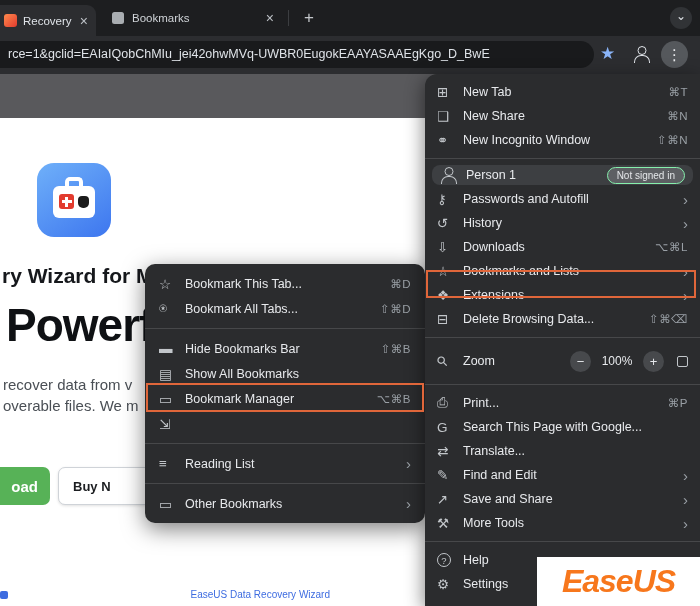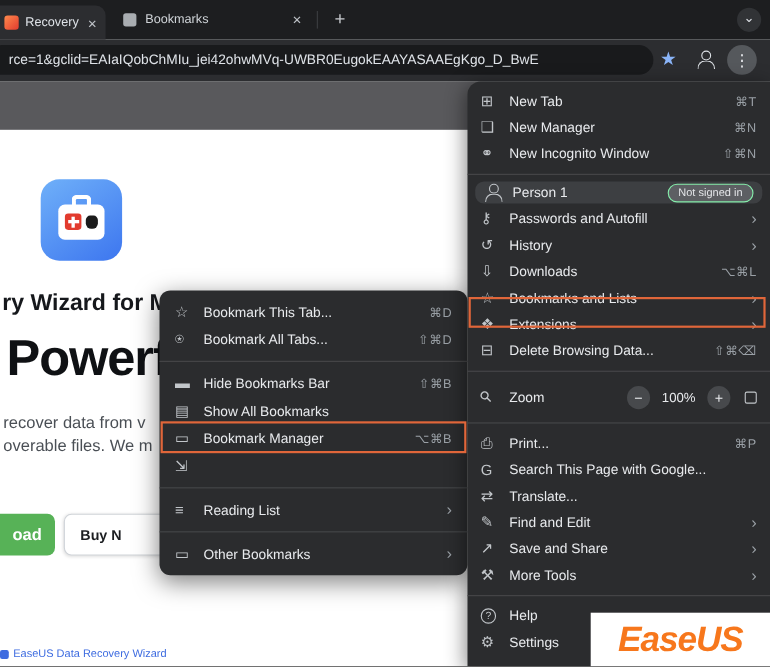--- a/index.html
+++ b/index.html
@@ -41,21 +41,21 @@
   .kit-cross::before{content:"";position:absolute;left:6px;top:2.5px;width:3px;height:10px;background:#fff}
   .kit-cross::after{content:"";position:absolute;left:2.5px;top:6px;width:10px;height:3px;background:#fff}
   .kit-apple{position:absolute;right:6px;top:10px;width:11px;height:12px;background:#1b1b1b;border-radius:4px 4px 5px 5px}
   .page-title{position:absolute;left:2px;top:264px;font-size:21px;font-weight:700;color:#16181c;z-index:1;white-space:nowrap}
   .page-headline{position:absolute;left:6px;top:298px;font-size:46px;font-weight:800;letter-spacing:-1px;color:#0f1114;z-index:1;white-space:nowrap}
   .page-body1,.page-body2{position:absolute;left:3px;font-size:15px;color:#4a4f55;z-index:1;white-space:nowrap}
   .page-body1{top:376px}
   .page-body2{top:397px}
   .btn-download{position:absolute;left:-34px;top:467px;width:84px;height:38px;border-radius:7px;background:#57b257;color:#fff;font-weight:700;font-size:15px;display:flex;align-items:center;justify-content:flex-end;padding-right:12px;z-index:1}
   .btn-buy{position:absolute;left:58px;top:467px;width:106px;height:38px;border-radius:7px;background:#fff;border:1.5px solid #cfd3d8;box-shadow:0 1px 3px rgba(0,0,0,.12);font-weight:700;font-size:13px;color:#1c1e21;display:flex;align-items:center;padding-left:14px;z-index:1}
-  .page-footer{position:absolute;left:0;top:589px;width:330px;display:flex;align-items:center;justify-content:flex-start;gap:4px;font-size:10px;color:#3e6ce0;z-index:1}
+  .page-footer{position:absolute;left:0;top:589px;width:330px;display:flex;align-items:center;justify-content:space-between;gap:4px;font-size:10px;color:#3e6ce0;z-index:1}
   .footer-ico{width:8px;height:8px;background:#3e6ce0;border-radius:2px;flex:none}
 
   
   .menu-panel{position:absolute;left:425px;top:74px;width:275px;height:532px;background:#2b2c2e;border-radius:12px 0 0 0;z-index:30;padding-top:6px;box-shadow:-2px 4px 18px rgba(0,0,0,.45)}
   .sub-panel{position:absolute;left:145px;top:264px;width:280px;height:259px;background:#2b2c2e;border-radius:10px;z-index:20;padding-top:7px;box-shadow:0 6px 22px rgba(0,0,0,.5)}
   .mrow{display:flex;align-items:center;height:24px;padding:0 12px}
   .sub-panel .mrow{height:25px;padding:0 14px}
   .ic{width:26px;flex:none;font-size:13.5px;color:#c2c6ca;display:flex;align-items:center;justify-content:flex-start}
   .lbl{flex:1;font-size:12.5px;color:#e8eaed;white-space:nowrap;overflow:hidden}
   .trail{flex:none;font-size:11.5px;color:#9aa0a6;margin-left:8px;letter-spacing:.5px}
@@ -172,21 +172,21 @@
   </div>
 
   <div class="menu-panel" data-name="chrome-main-menu">
     <div class="mrow" data-name="menu-item-new-tab">
       <span class="ic" data-name="new-tab-icon">⊞</span>
       <span class="lbl" data-name="menu-item-label">New Tab</span>
       <span class="trail sc" data-name="menu-shortcut">⌘T</span>
     </div>
     <div class="mrow" data-name="menu-item-new-window">
       <span class="ic" data-name="new-window-icon">❑</span>
-      <span class="lbl" data-name="menu-item-label">New Manager</span>
+      <span class="lbl" data-name="menu-item-label">New Share</span>
       <span class="trail sc" data-name="menu-shortcut">⌘N</span>
     </div>
     <div class="mrow" data-name="menu-item-new-incognito-window">
       <span class="ic" data-name="incognito-icon">⚭</span>
       <span class="lbl" data-name="menu-item-label">New Incognito Window</span>
       <span class="trail sc" data-name="menu-shortcut">⇧⌘N</span>
     </div>
     <div class="msep" data-name="menu-separator"></div>
     <div class="person-row" data-name="menu-item-person">
       <span class="person-ico" data-name="person-icon"></span>

